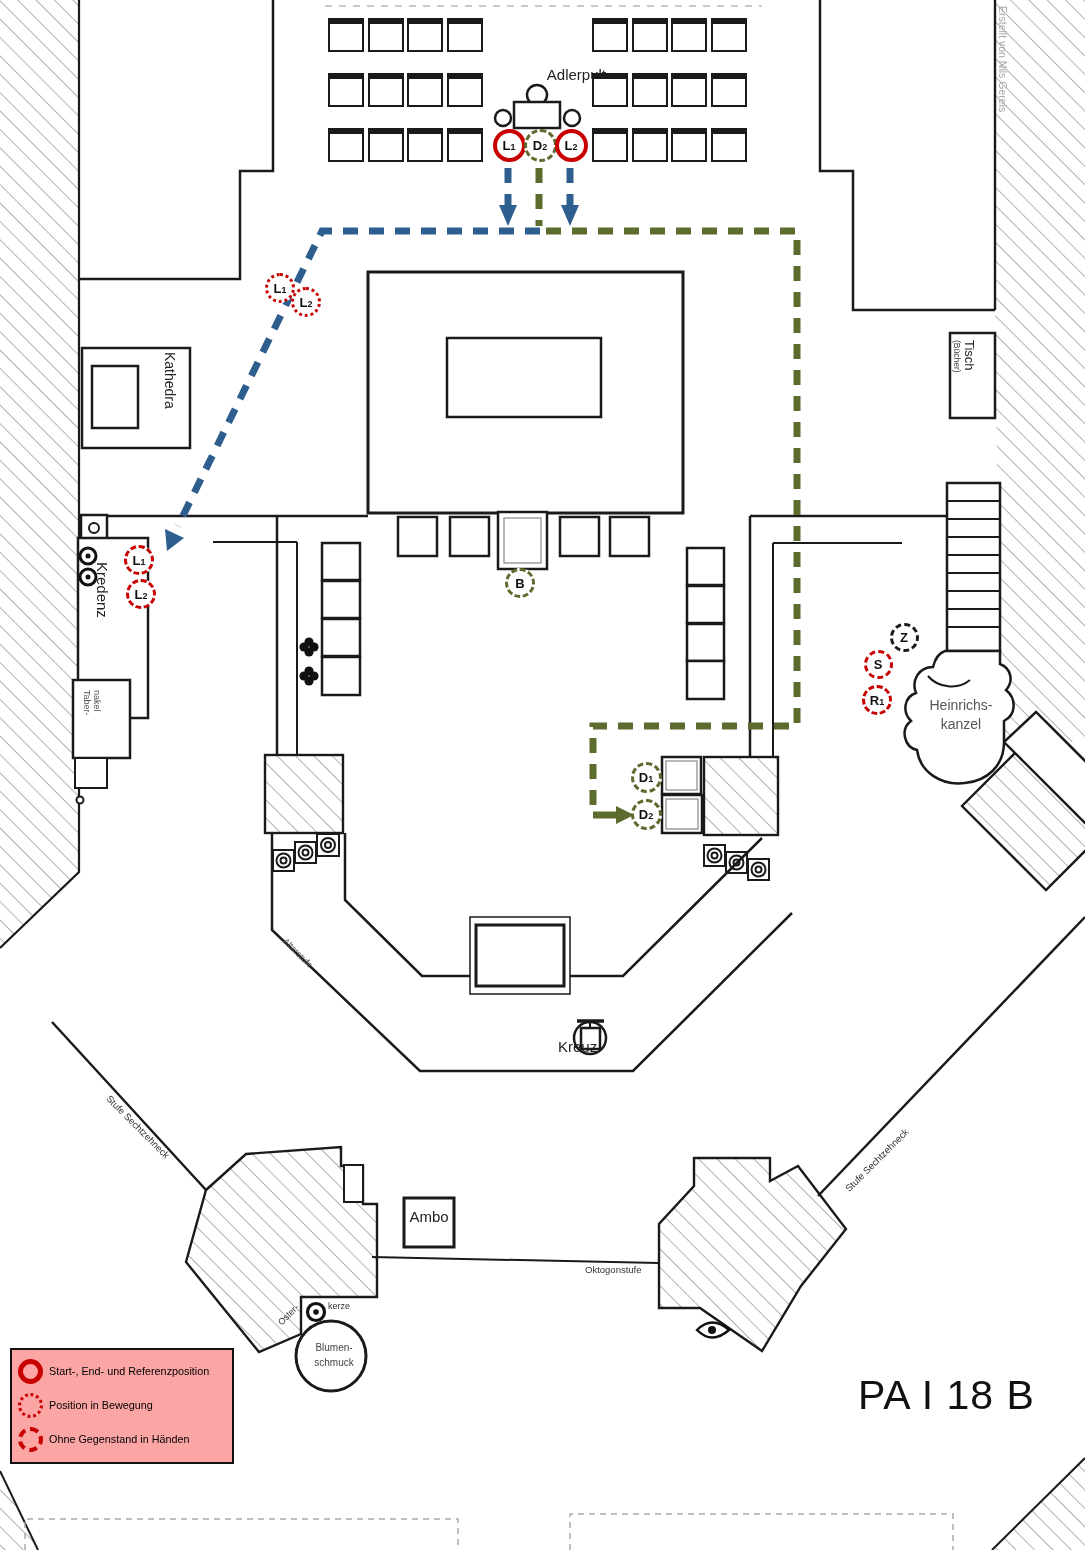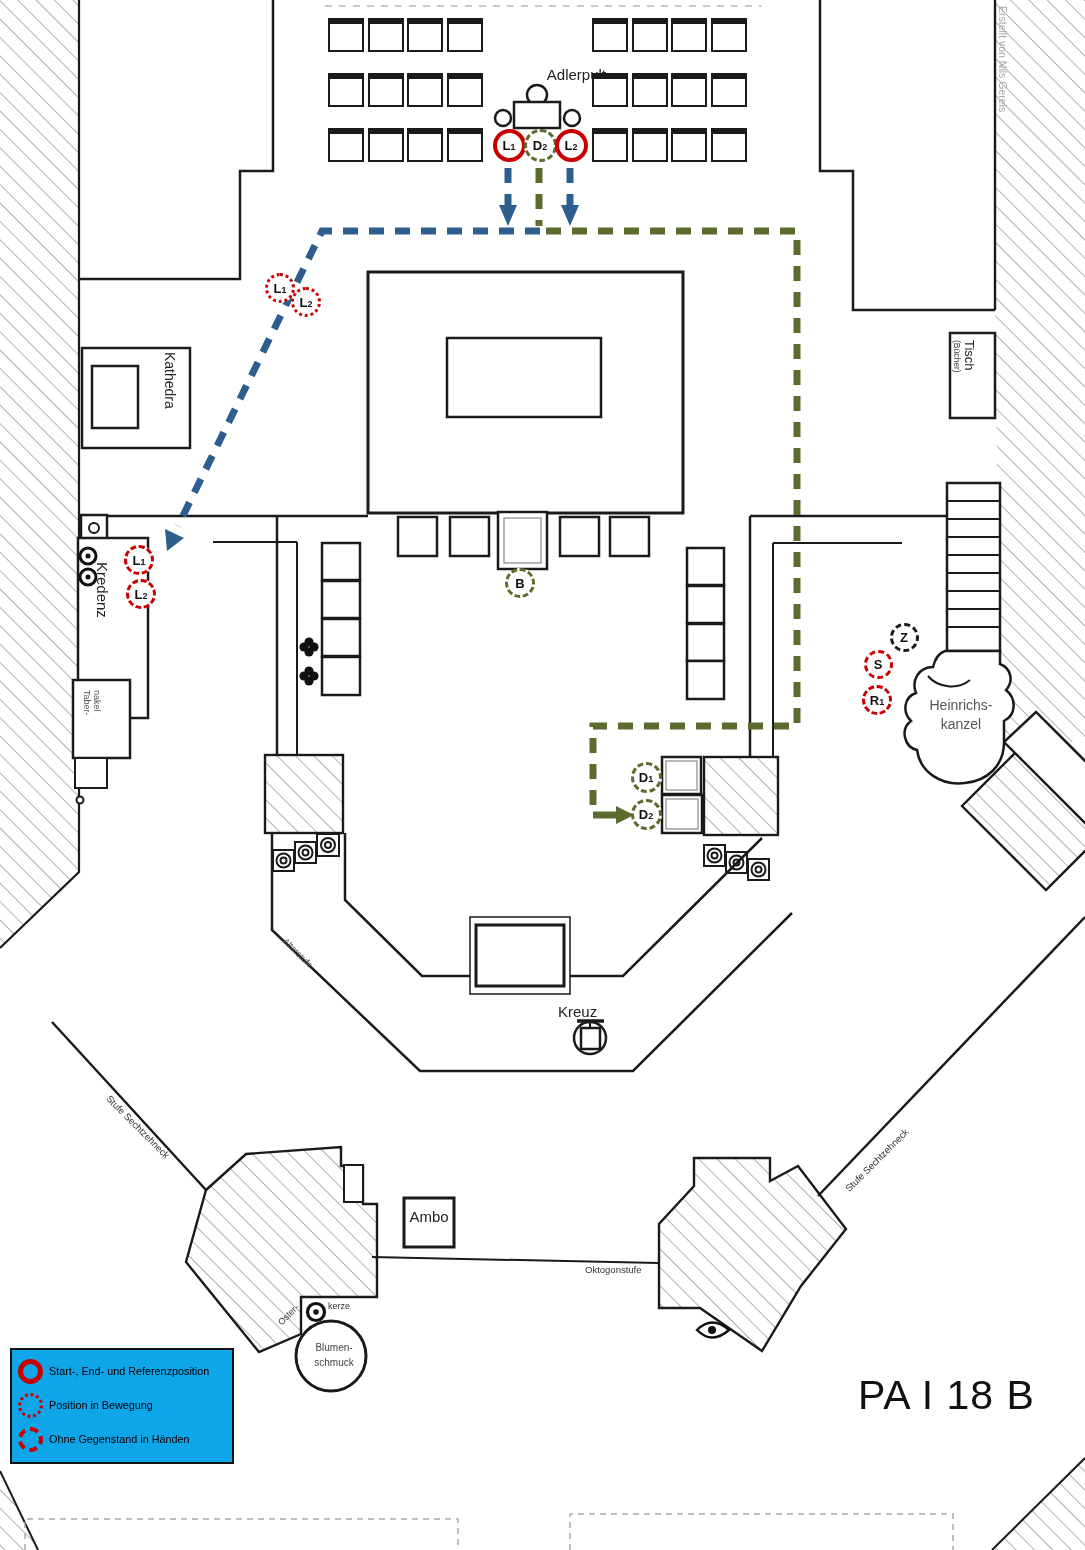--- a/index.html
+++ b/index.html
@@ -19,21 +19,21 @@
   .marker.dotted{border:3.5px dotted;}
   .marker.red{border-color:#c90000;}
   .marker.green{border-color:#5c6c2e;}
   .marker.black{border-color:#1a1a1a;}
   .ml{font-size:13px;color:#111;}
   .ms{font-size:9px;color:#111;margin-top:5px;}
   
   .chair{position:absolute;width:36px;height:34px;background:#fff;border:2px solid #1a1a1a;
          border-top-width:6px;box-sizing:border-box;}
   
-  #legend{position:absolute;left:10px;top:1348px;width:224px;height:116px;background:#0ea5e9;
+  #legend{position:absolute;left:10px;top:1348px;width:224px;height:116px;background:#fca5a5;
           border:2.5px solid #111;z-index:6;box-sizing:border-box;padding:4px 0 0 6px;}
   .lg-row{display:flex;align-items:center;gap:6px;height:34px;}
   .lg-circle{width:25px;height:25px;border-radius:50%;box-sizing:border-box;flex:0 0 auto;}
   .lg-solid{border:5.5px solid #c90000;}
   .lg-dotted{border:3.8px dotted #c90000;}
   .lg-dashed{border:4.2px dashed #c90000;}
   .lg-text{font-size:10.8px;color:#000;}
   #plan-code{position:absolute;left:858px;top:1372px;font-size:41px;font-weight:400;
              letter-spacing:1px;color:#111;z-index:6;}
   #credit{position:absolute;left:997px;top:6px;font-size:10.5px;color:#a8a8a8;z-index:4;height:170px;}
@@ -260,21 +260,21 @@
     <div style="font-size:9px;">Taber-</div>
     <div style="font-size:9px;">nakel</div>
   </div>
 
   <div class="lbl" style="left:916px;top:696px;width:90px;text-align:center;color:#555;font-size:14px;line-height:1.35;">
     <div>Heinrichs-</div>
     <div>kanzel</div>
   </div>
 
 
-  <div class="lbl" style="left:558px;top:1003px;font-size:15px;">Kreuz</div>
+  <div class="lbl" style="left:558px;top:1038px;font-size:15px;">Kreuz</div>
 
   <div class="lbl center-flex" style="left:404px;top:1198px;width:50px;height:37px;font-size:15px;">Ambo</div>
 
   <div class="lbl" style="left:296px;top:1340px;width:76px;text-align:center;color:#444;font-size:10px;line-height:1.5;">
     <div>Blumen-</div>
     <div>schmuck</div>
   </div>
 
   <div class="lbl" style="left:276px;top:1320px;font-size:9px;color:#333;transform:rotate(-45deg);transform-origin:0 0;">Oster-</div>
   <div class="lbl" style="left:328px;top:1301px;font-size:9px;color:#333;">kerze</div>

